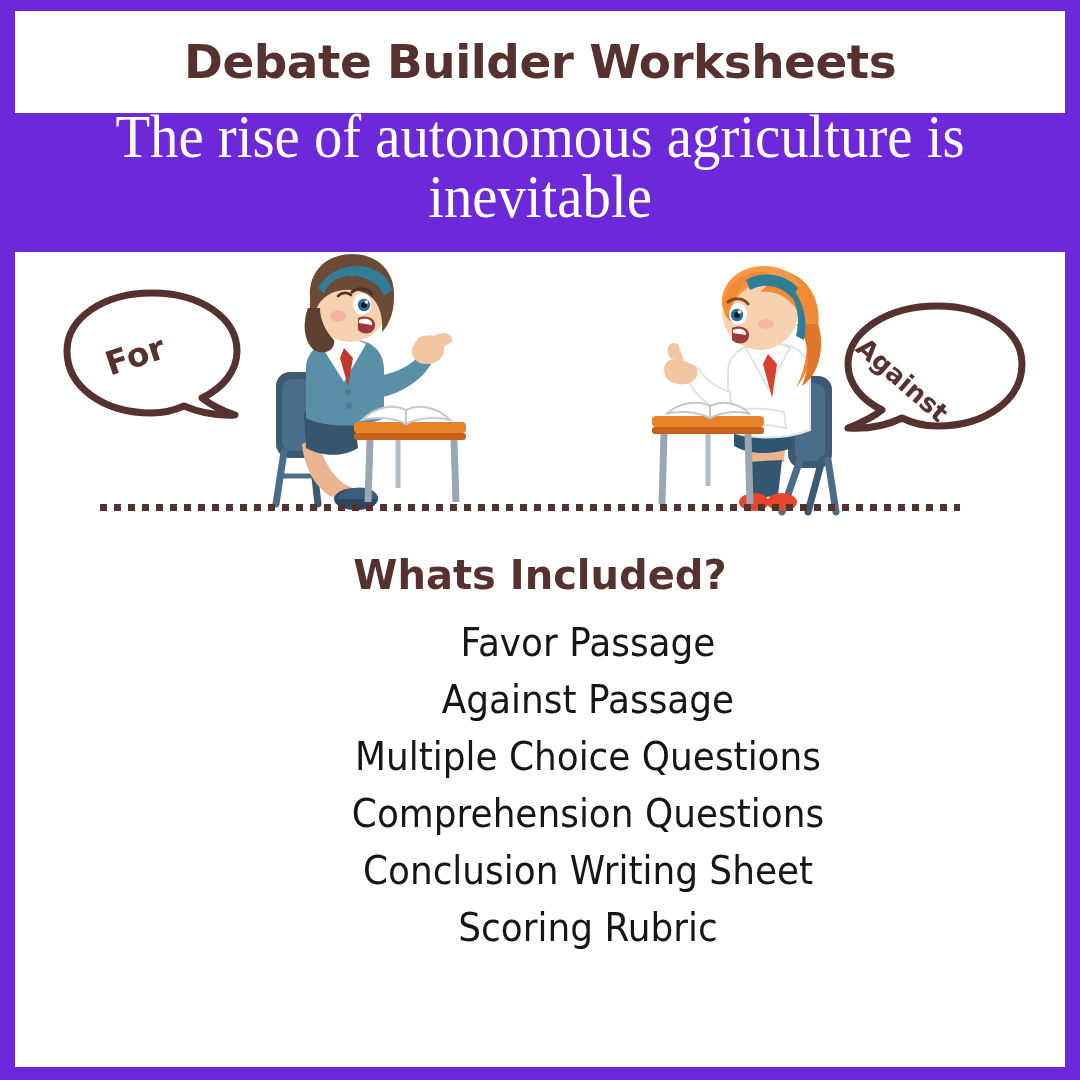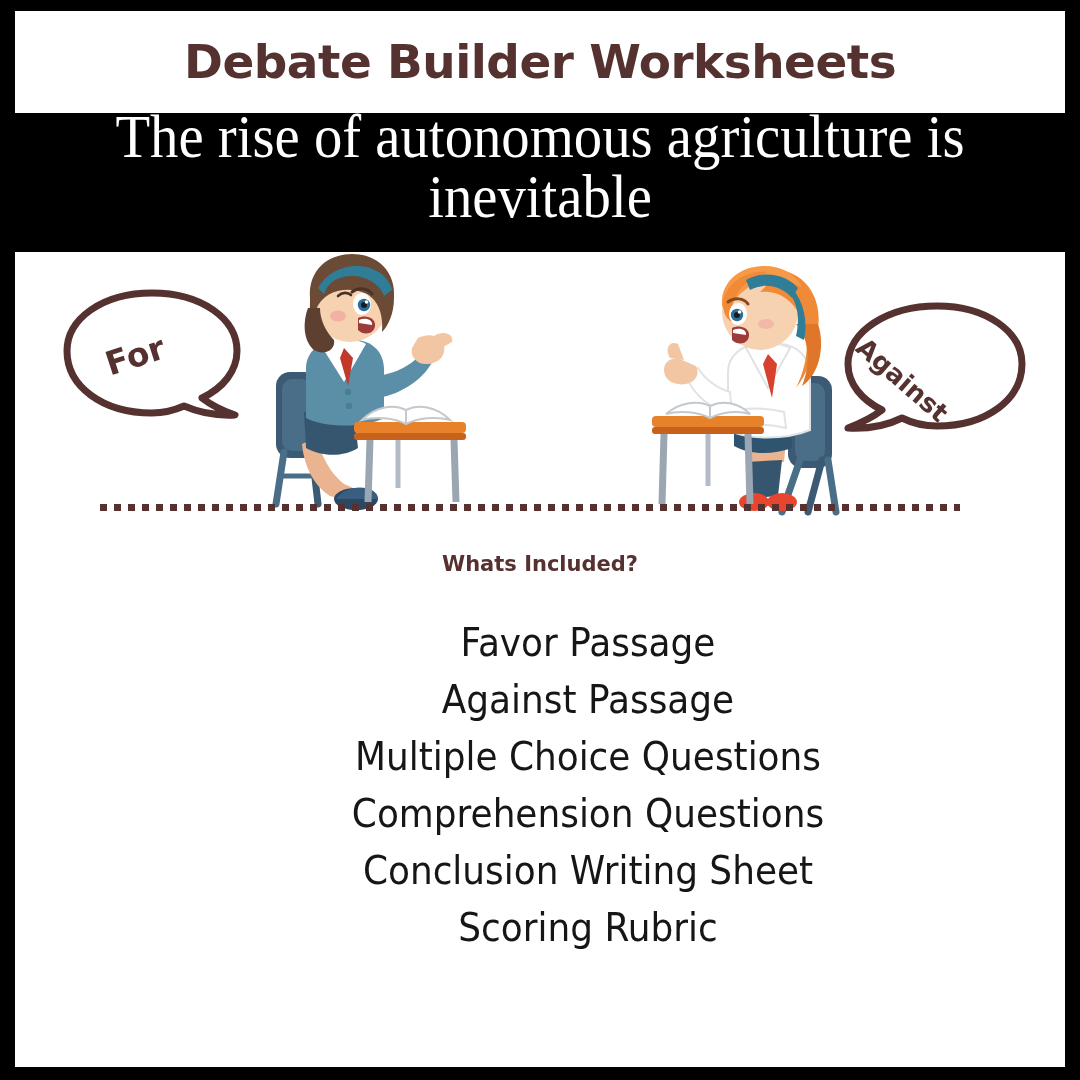--- a/index.html
+++ b/index.html
@@ -11,21 +11,21 @@
     width: 1080px;
     height: 1080px;
     overflow: hidden;
     font-family: "Liberation Sans", sans-serif;
   }
 
   #poster {
     position: relative;
     width: 1080px;
     height: 1080px;
-    background: #000000;
+    background: #6d28d9;
     box-sizing: border-box;
     overflow: hidden;
     padding-left: 15px;
   }
 
   
   .title-band {
     position: absolute;
     left: 15px;
     top: 11px;
@@ -115,21 +115,21 @@
         to right, #553230 0 7px, rgba(0,0,0,0) 7px 14px);
   }
 
   
   .included-title {
     position: absolute;
     left: 0; top: 300px; width: 1050px;
     text-align: center;
     font-family: "DejaVu Sans", sans-serif;
     font-weight: 700;
-    font-size: 21px;
+    font-size: 40px;
     color: #553230;
   }
   .included-list {
     position: absolute;
     left: 0; top: 362px; width: 1050px;
     text-align: center;
     margin-left: 48px;
   }
   .included-list .item {
     font-family: "DejaVu Sans", "Liberation Sans", sans-serif;

